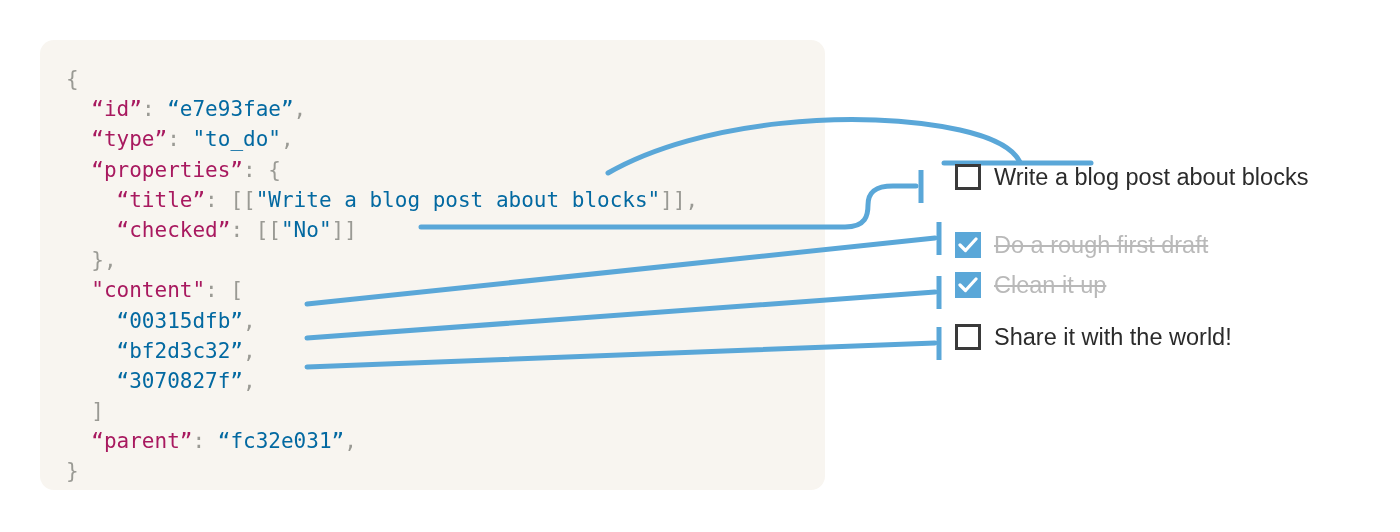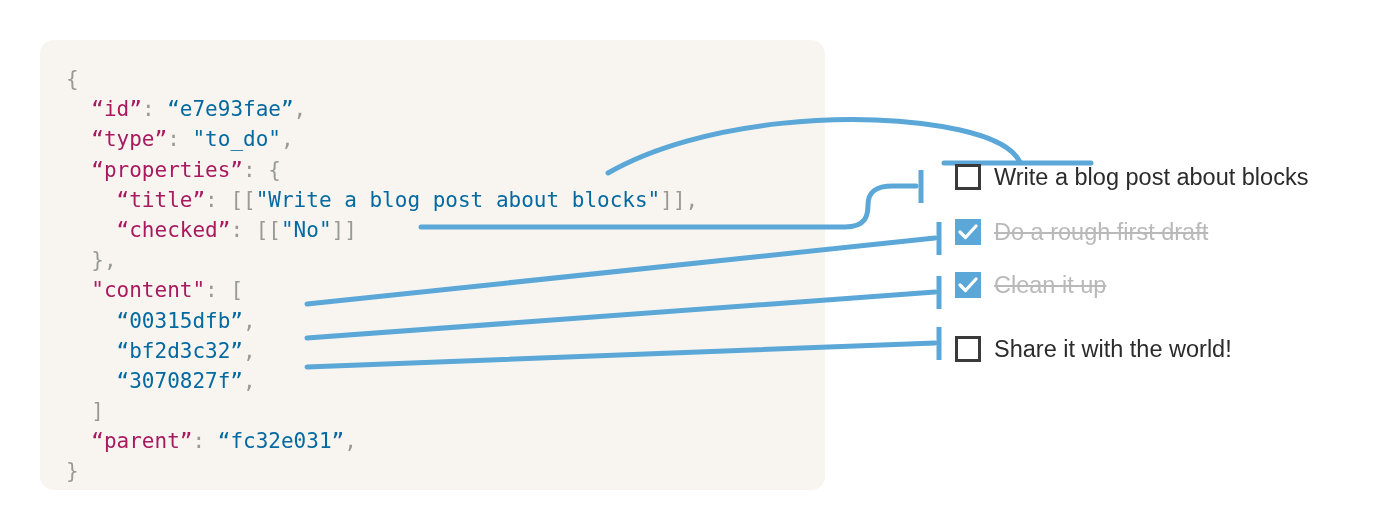--- a/index.html
+++ b/index.html
@@ -133,35 +133,35 @@
       <line x1="307" y1="367" x2="935" y2="343"></line>
       <line x1="939" y1="327" x2="939" y2="360" stroke-linecap="butt"></line>
     </g>
   </svg>
 
   <div class="todo-list" id="todo-list">
       <div class="todo-row" style="top: 0px; justify-content: flex-end;">
         <div class="cbox unchecked"></div>
         <span class="todo-label">Write a blog post about blocks</span>
       </div>
-      <div class="todo-row" style="top: 55px;">
+      <div class="todo-row" style="top: 68px;">
         <div class="cbox checked">
           <svg width="20" height="18" viewBox="0 0 20 18" xmlns="http://www.w3.org/2000/svg">
             <path d="M2 9 L7.5 14.5 L18 3" fill="none" stroke="#ffffff" stroke-width="3.2" stroke-linecap="round" stroke-linejoin="round"></path>
           </svg>
         </div>
         <span class="todo-label done">Do a rough first draft</span>
       </div>
       <div class="todo-row" style="top: 108px; justify-content: space-between;">
         <div class="cbox checked">
           <svg width="20" height="18" viewBox="0 0 20 18" xmlns="http://www.w3.org/2000/svg">
             <path d="M2 9 L7.5 14.5 L18 3" fill="none" stroke="#ffffff" stroke-width="3.2" stroke-linecap="round" stroke-linejoin="round"></path>
           </svg>
         </div>
         <span class="todo-label done">Clean it up</span>
       </div>
-      <div class="todo-row" style="top: 172px; justify-content: center;">
+      <div class="todo-row" style="top: 160px; justify-content: center;">
         <div class="cbox unchecked"></div>
         <span class="todo-label">Share it with the world!</span>
       </div>
     </div>
 
 </div>
 
 </body></html>

